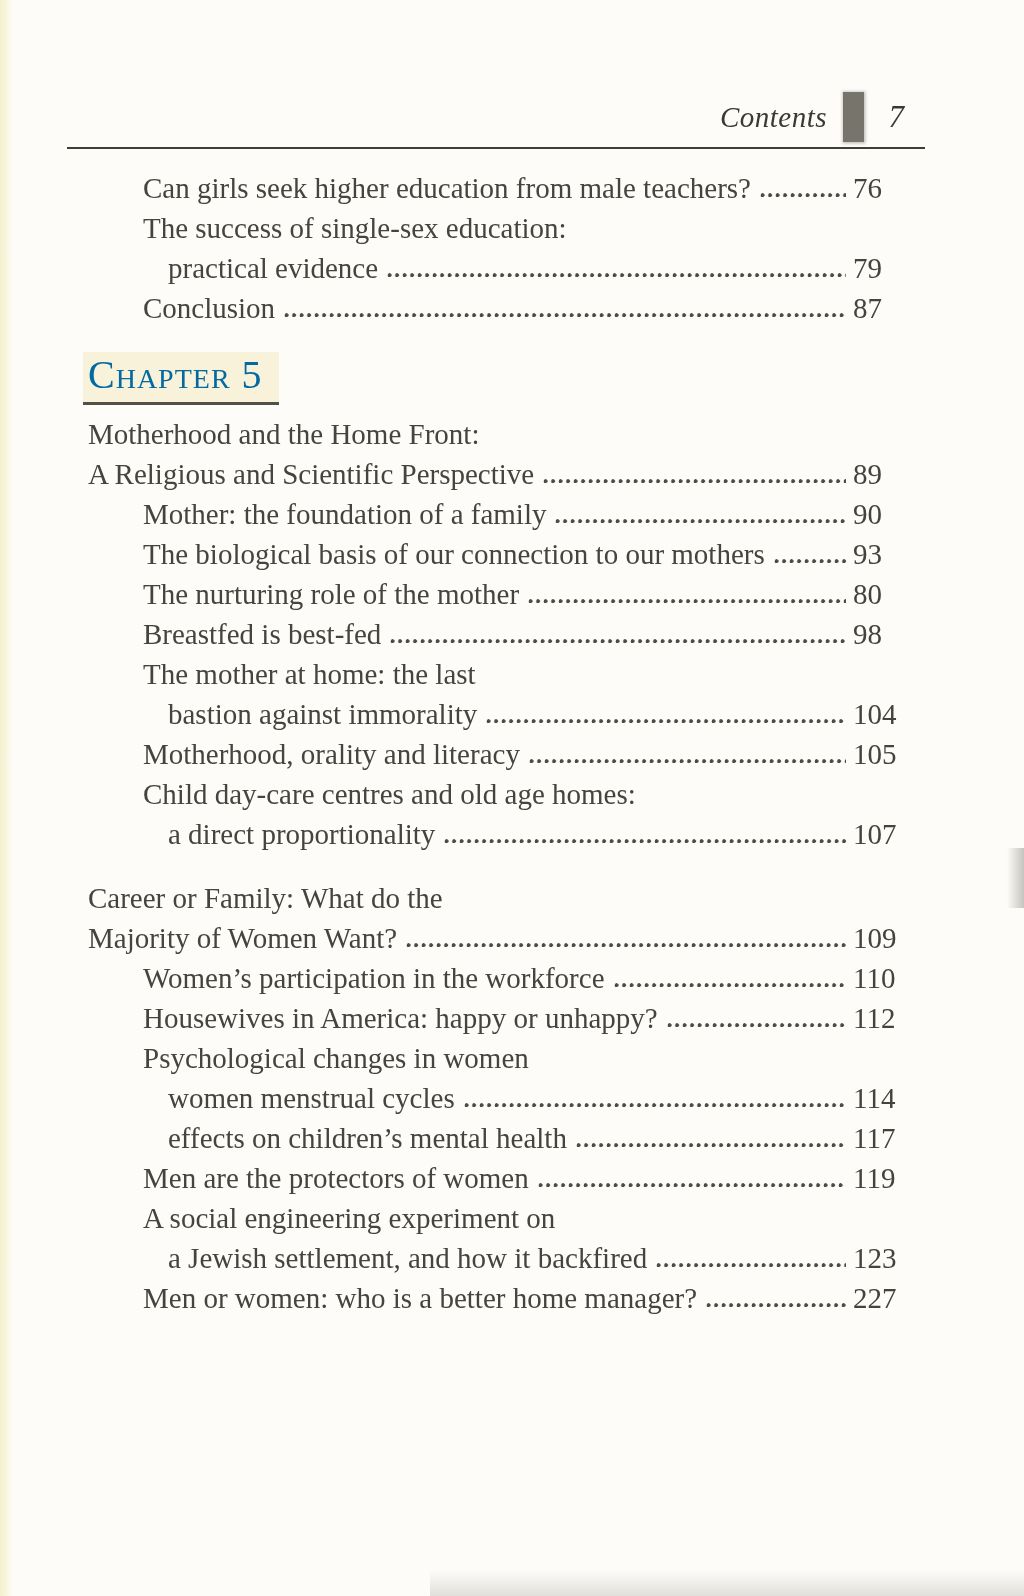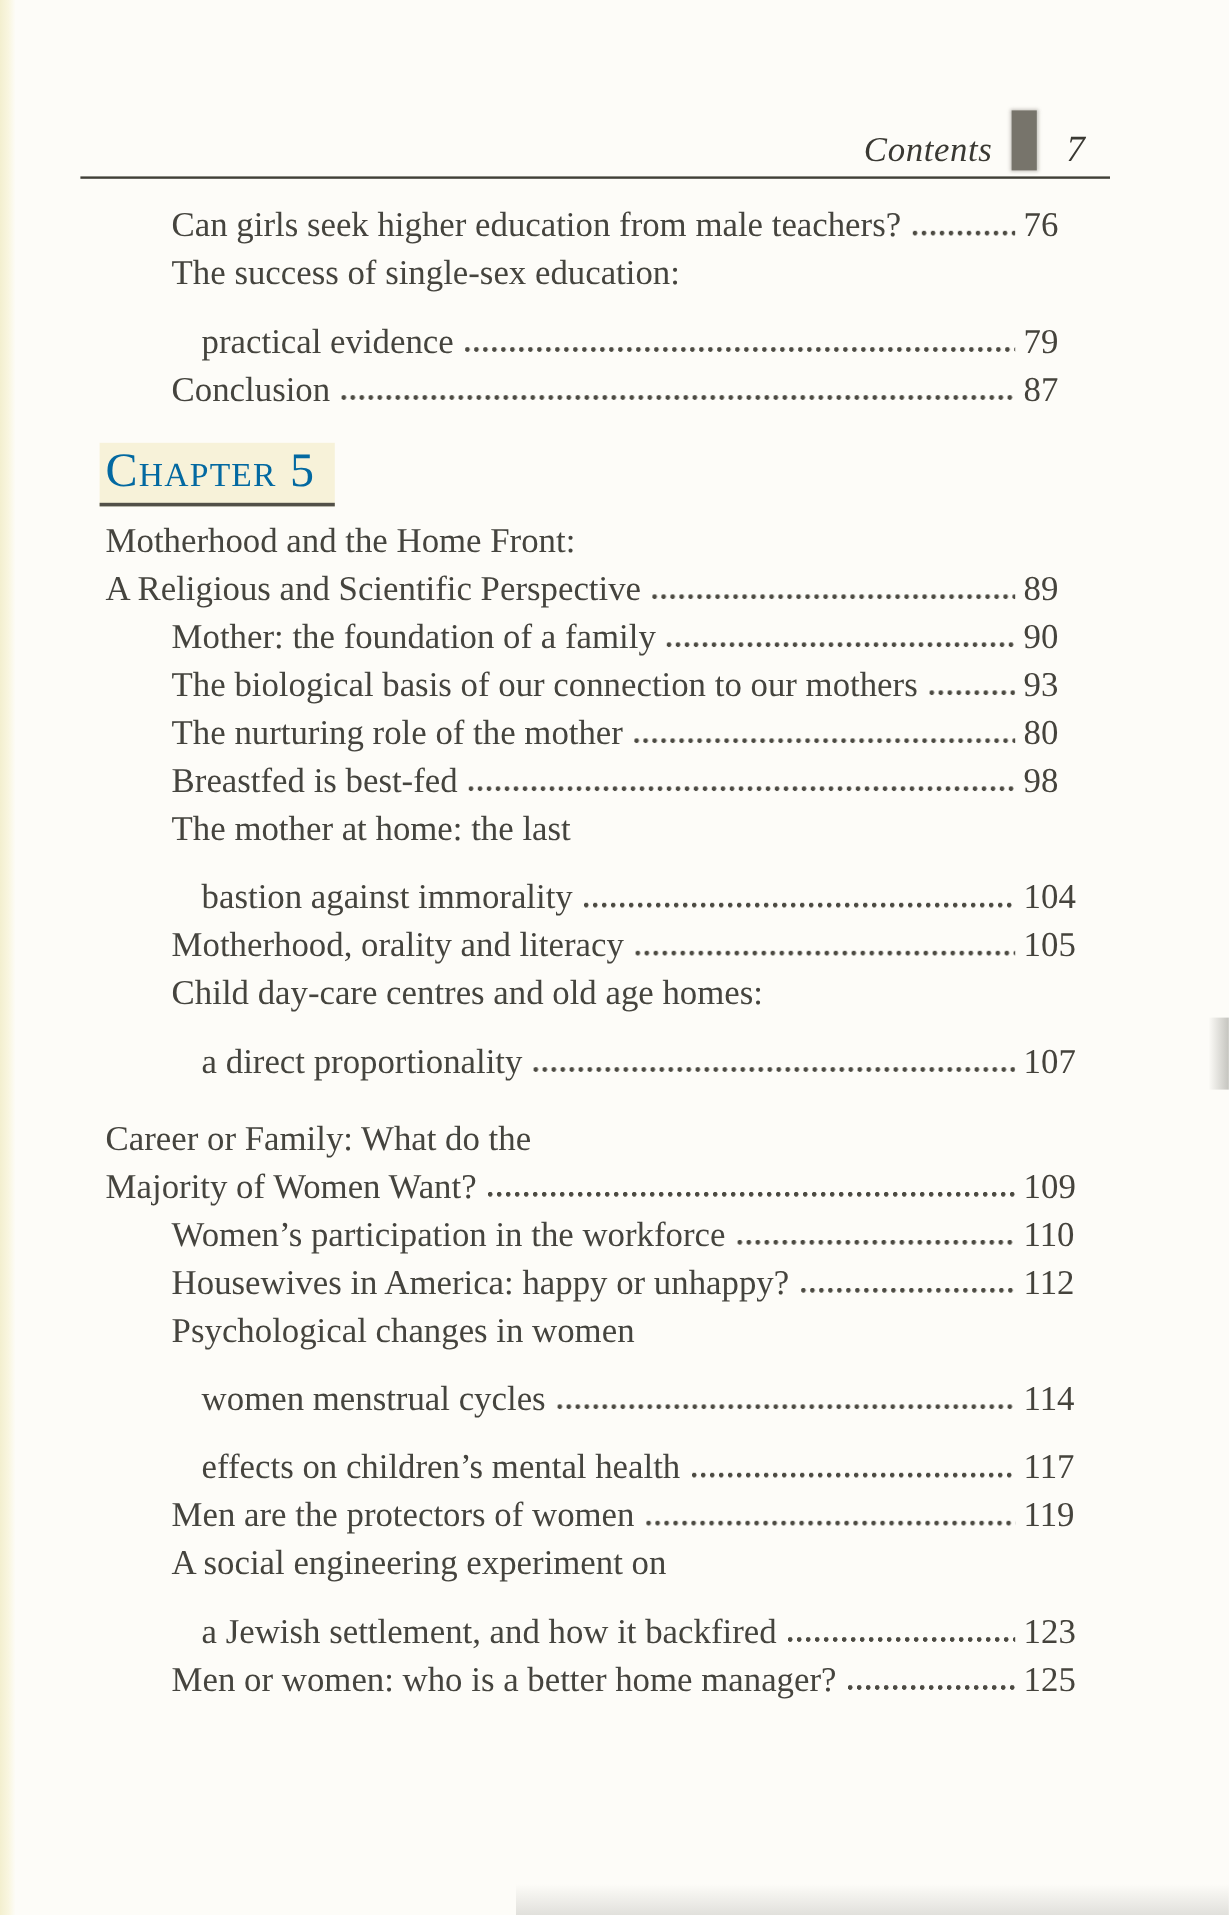--- a/index.html
+++ b/index.html
@@ -45,21 +45,21 @@
       rgba(140, 140, 134, 0),
       rgba(140, 140, 134, 0.25));
   }
 
   
   .page-header {
     position: absolute;
     top: 92px;
     right: 120px;
     display: flex;
-    align-items: flex-end;
+    align-items: center;
     gap: 16px;
   }
   .header-title {
     font-style: italic;
     font-size: 29px;
     color: #3a3933;
     letter-spacing: 0.5px;
   }
   .header-block {
     width: 21px;
@@ -107,21 +107,21 @@
     border-bottom: 3px solid #525048;
   }
   .entry {
     display: flex;
     align-items: baseline;
     font-size: 29px;
     line-height: 40px;
     white-space: nowrap;
   }
   .entry.indent-1 { padding-left: 55px; }
-  .entry.indent-2 { padding-left: 80px; margin-top: 17px; }
+  .entry.indent-2 { padding-left: 80px; }
   .leader {
     flex: 1 1 auto;
     min-width: 18px;
     height: 7px;
     margin: 0 7px 0 8px;
     background-image: radial-gradient(circle at 3.5px 4.2px,
       var(--dot, #4c4a42) 1.7px, rgba(0,0,0,0) 2.2px);
     background-size: 7.5px 7px;
     background-repeat: repeat-x;
     background-position: left bottom;
@@ -236,15 +236,15 @@
         <span class="page-num">119</span>
       </div><div class="entry indent-1">
         <span class="entry-text">A social engineering experiment on</span>
       </div><div class="entry indent-2">
         <span class="entry-text">a Jewish settlement, and how it backfired</span>
         <span class="leader"></span>
         <span class="page-num">123</span>
       </div><div class="entry indent-1">
         <span class="entry-text">Men or women: who is a better home manager?</span>
         <span class="leader"></span>
-        <span class="page-num">125</span>
+        <span class="page-num">227</span>
       </div></section>
   </main>
 
 </body></html>

